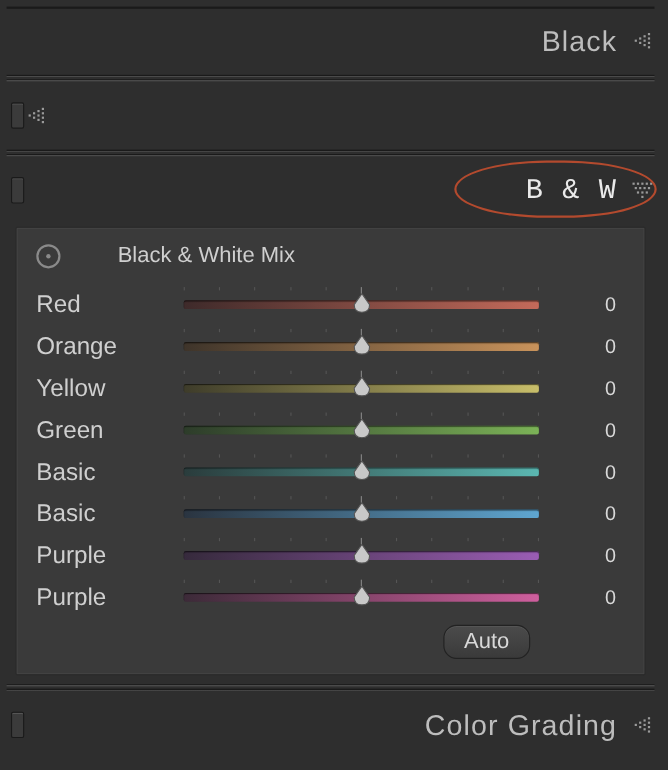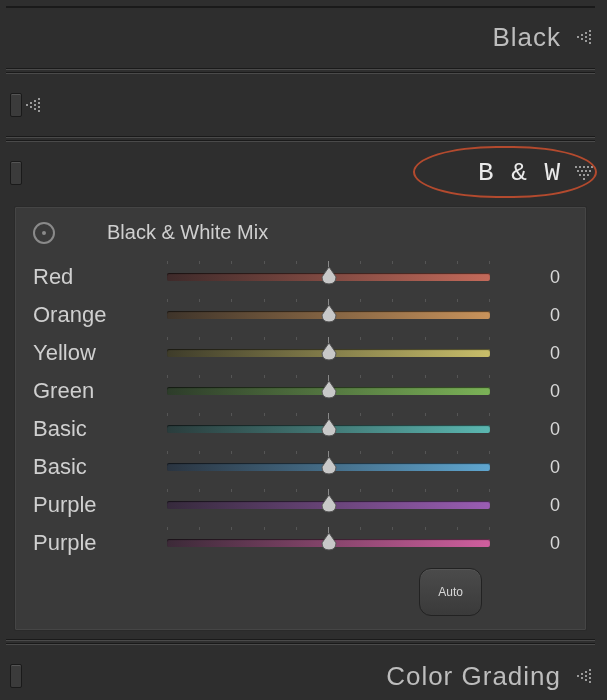--- a/index.html
+++ b/index.html
@@ -190,22 +190,22 @@
   .auto-row {
     display: flex;
     justify-content: flex-end;
     padding-right: 86px;
     margin-top: 6px;
   }
   .auto-btn {
     background: linear-gradient(#4b4b4b, #3a3a3a);
     border: 1px solid #222;
     color: #d8d8d8;
-    font-size: 12px;
-    padding: 16px 18px;
+    font-size: 20px;
+    padding: 3px 18px;
     border-radius: 12px;
     box-shadow: 0 1px 0 #555 inset;
   }
 
   
   .highlight-ellipse {
     position: absolute;
     right: -2px;
     top: 2px;
     width: 184px;

